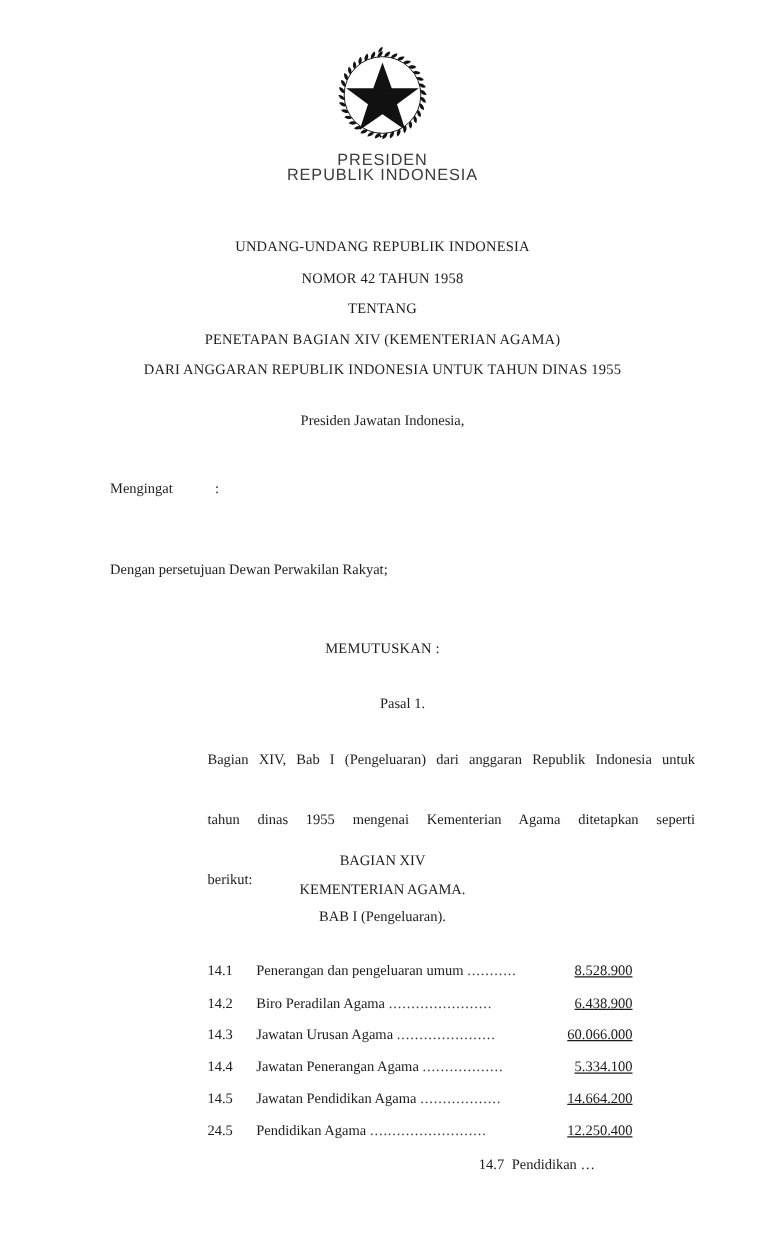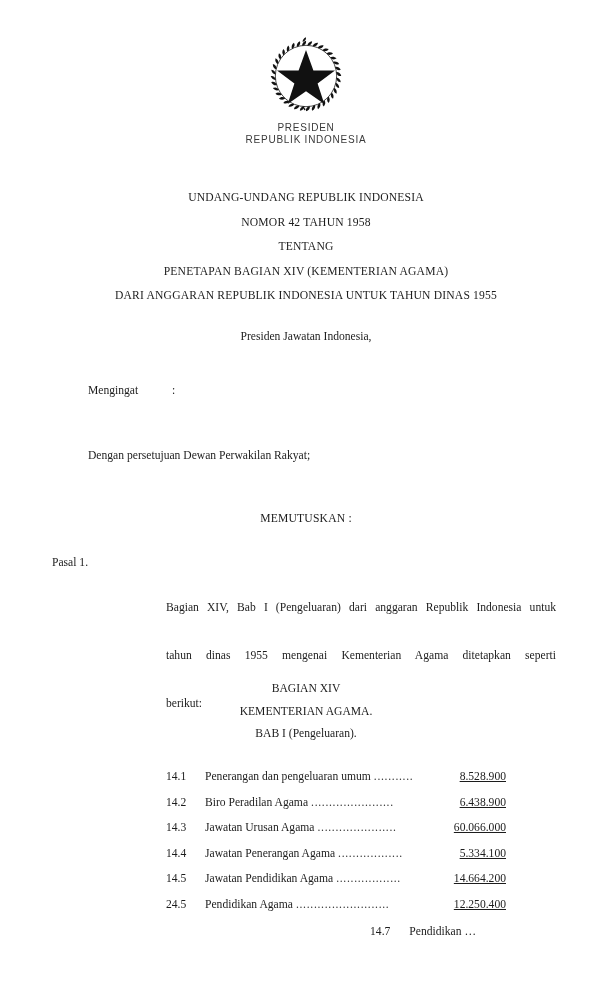--- a/index.html
+++ b/index.html
@@ -30,21 +30,21 @@
   }
   .emblem {
     width: 84px;
     height: 84px;
     display: inline-block;
     vertical-align: top;
   }
   .emblem-caption {
     margin-top: 4px;
     font-family: "Liberation Sans", "DejaVu Sans", sans-serif;
-    font-size: 10px;
+    font-size: 13px;
     letter-spacing: 0.75px;
     line-height: 11.5px;
     color: #3a3a3a;
   }
 
   
   .title-block {
     position: absolute;
     top: 186px;
     left: 56px;
@@ -128,22 +128,23 @@
     text-align: center;
     font-size: 11.6px;
     line-height: 18px;
     letter-spacing: 0.2px;
   }
 
   
   .article-heading {
     position: absolute;
     top: 554px;
-    left: 52px;
-    width: 500px;
+    left: 72px;
+    width: 500px;
+    text-align: center;
     font-size: 11.6px;
     line-height: 18px;
   }
 
   
   .article-body {
     position: absolute;
     top: 596px;
     left: 166px;
     width: 390px;
@@ -213,21 +214,21 @@
   .catchword {
     position: absolute;
     top: 923px;
     left: 56px;
     width: 420px;
     text-align: right;
     font-size: 11.6px;
     line-height: 18px;
   }
   .catchword-code {
-    padding-right: 19px;
+    padding-right: 6px;
   }
 </style>
 </head>
 <body>
 
 <div class="page">
 
   <div class="emblem-block">
     <svg class="emblem" viewBox="0 0 100 100" aria-hidden="true">
       <g fill="#111111">

